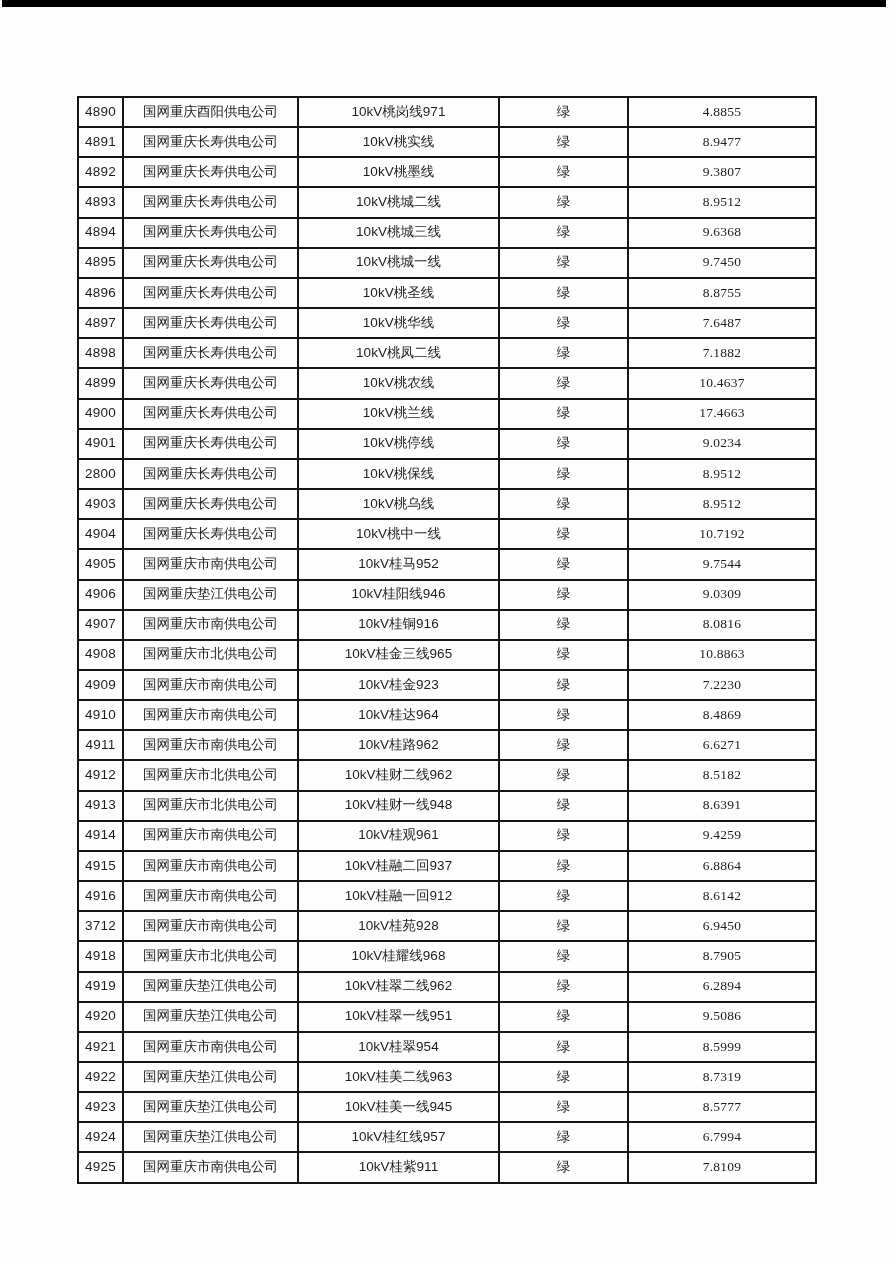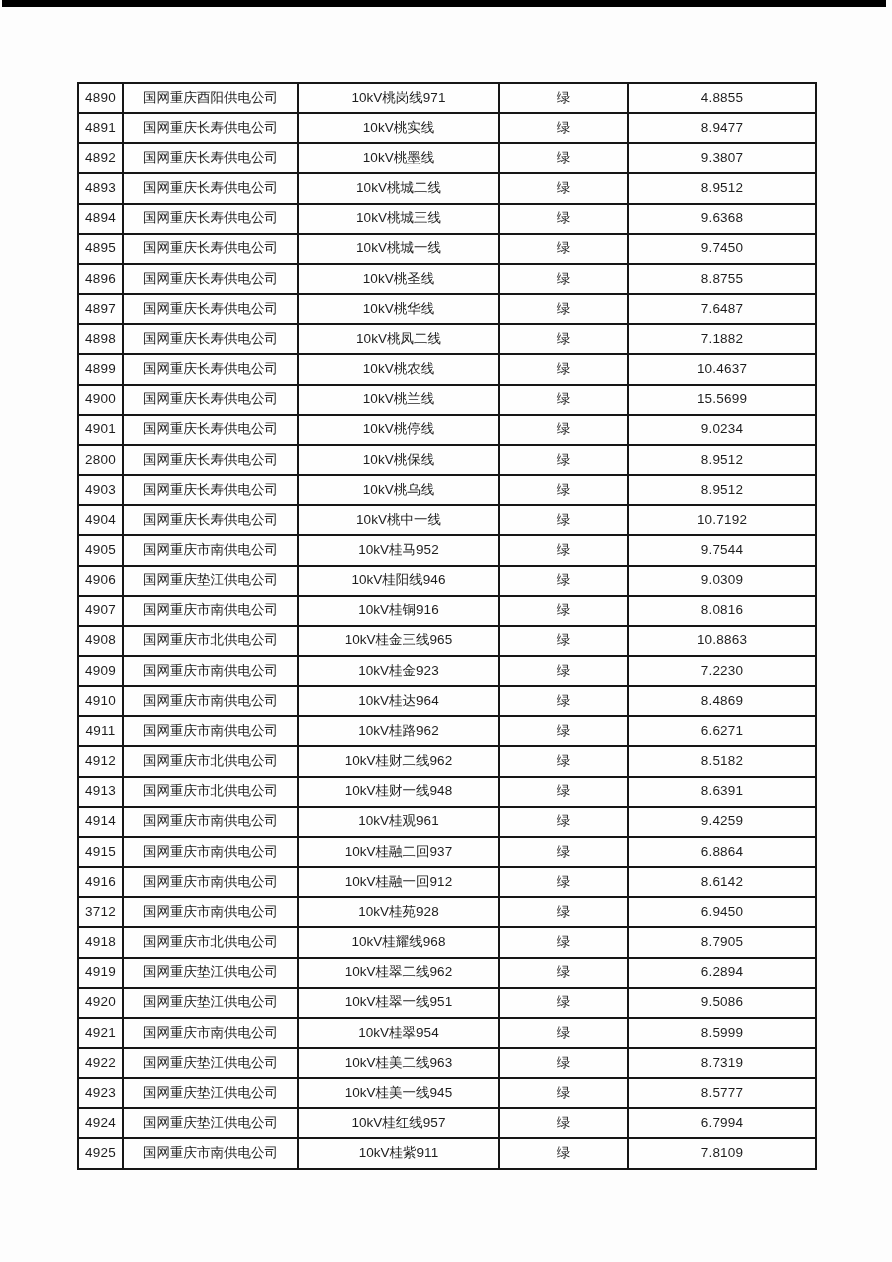--- a/index.html
+++ b/index.html
@@ -5,33 +5,33 @@
   html,body{margin:0;padding:0;}
   body{
     width:892px;height:1262px;position:relative;overflow:hidden;
     background:#fdfdfd;
     font-family:"Liberation Sans","DejaVu Sans",sans-serif;
   }
   .top-bar{
     position:absolute;left:2px;top:0;width:884px;height:7px;background:#000;
   }
   table.doc-table{
-    position:absolute;left:77px;top:82px;width:738px;height:1088px;
+    position:absolute;left:77px;top:96px;width:738px;height:1088px;
     border-collapse:collapse;table-layout:fixed;
     background:#fefefe;
   }
   table.doc-table td{
     border:2px solid #161616;
     text-align:center;vertical-align:middle;
     font-size:13.5px;color:#1d1d1d;
     padding:0;line-height:1.1;
     white-space:nowrap;overflow:hidden;
   }
   td.c-id{font-size:14px;letter-spacing:.3px;}
-  td.c-val{font-size:14px;letter-spacing:.2px;}
+  td.c-val{font-size:14px;letter-spacing:.2px;font-family:Liberation Serif, serif;}
 </style>
 </head>
 <body>
 
 <div class="top-bar"></div>
 
 <table class="doc-table">
   <colgroup>
     <col style="width:45px">
     <col style="width:175px">
@@ -118,21 +118,21 @@
     <td class="c-line">10kV桃农线</td>
     <td class="c-stat">绿</td>
     <td class="c-val">10.4637</td>
   </tr>
 
   <tr>
     <td class="c-id">4900</td>
     <td class="c-co">国网重庆长寿供电公司</td>
     <td class="c-line">10kV桃兰线</td>
     <td class="c-stat">绿</td>
-    <td class="c-val">15.5699</td>
+    <td class="c-val">17.4663</td>
   </tr>
 
   <tr>
     <td class="c-id">4901</td>
     <td class="c-co">国网重庆长寿供电公司</td>
     <td class="c-line">10kV桃停线</td>
     <td class="c-stat">绿</td>
     <td class="c-val">9.0234</td>
   </tr>
 

